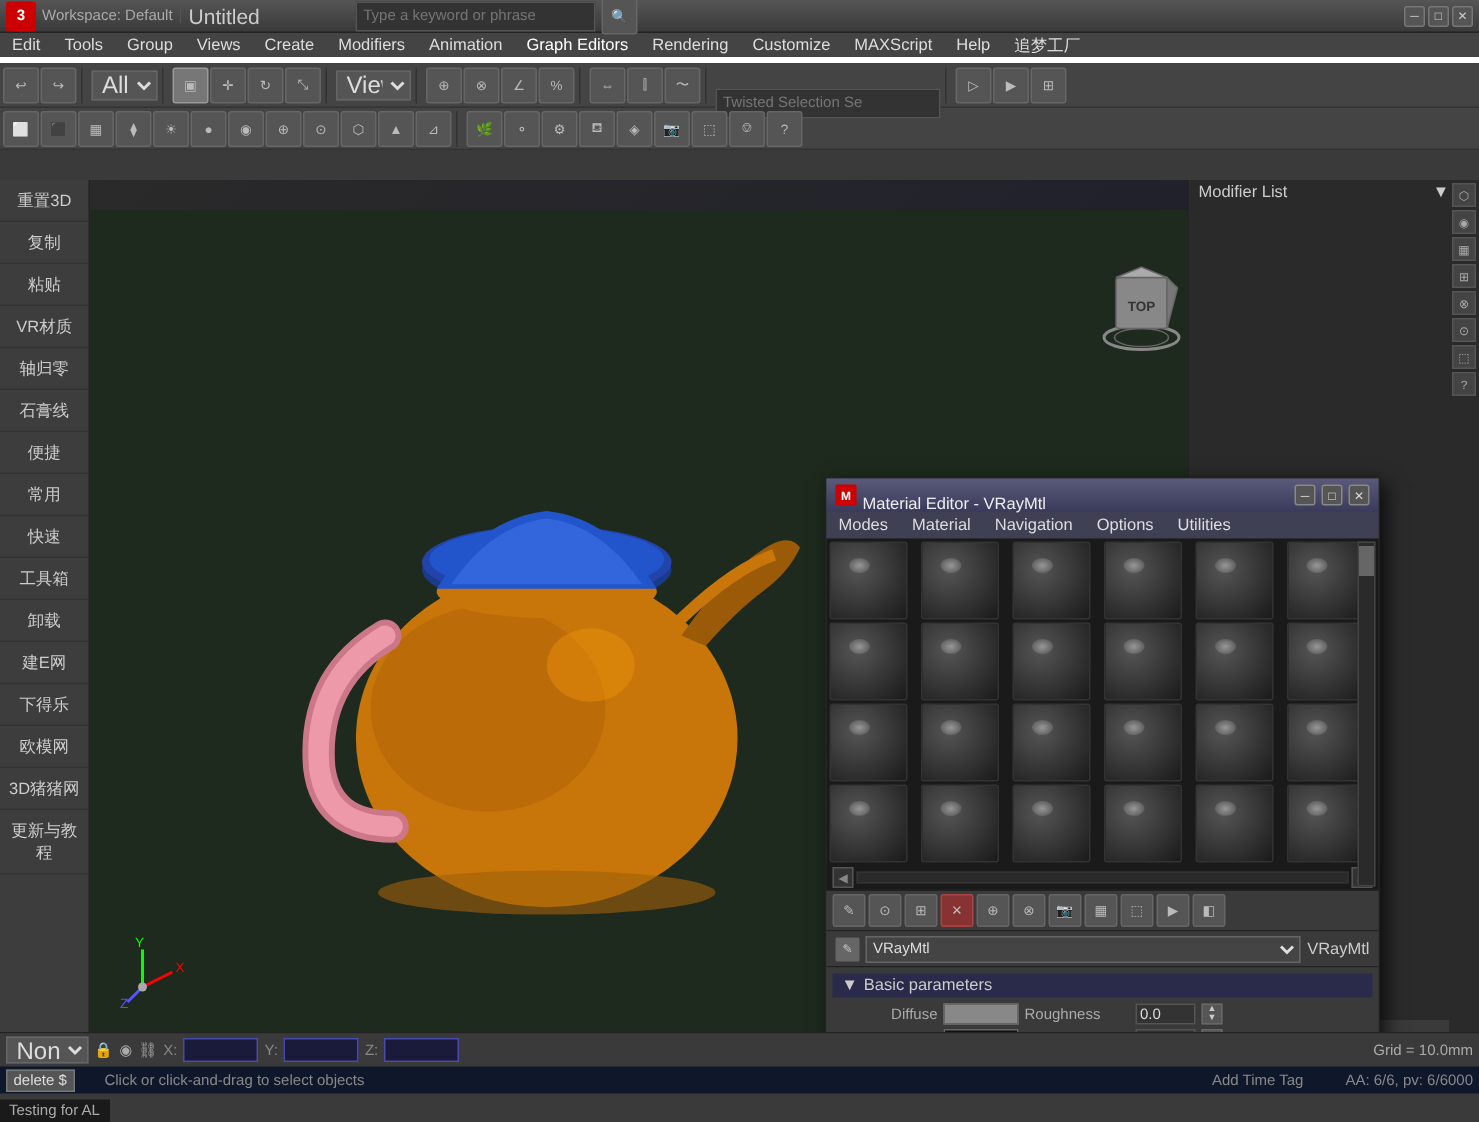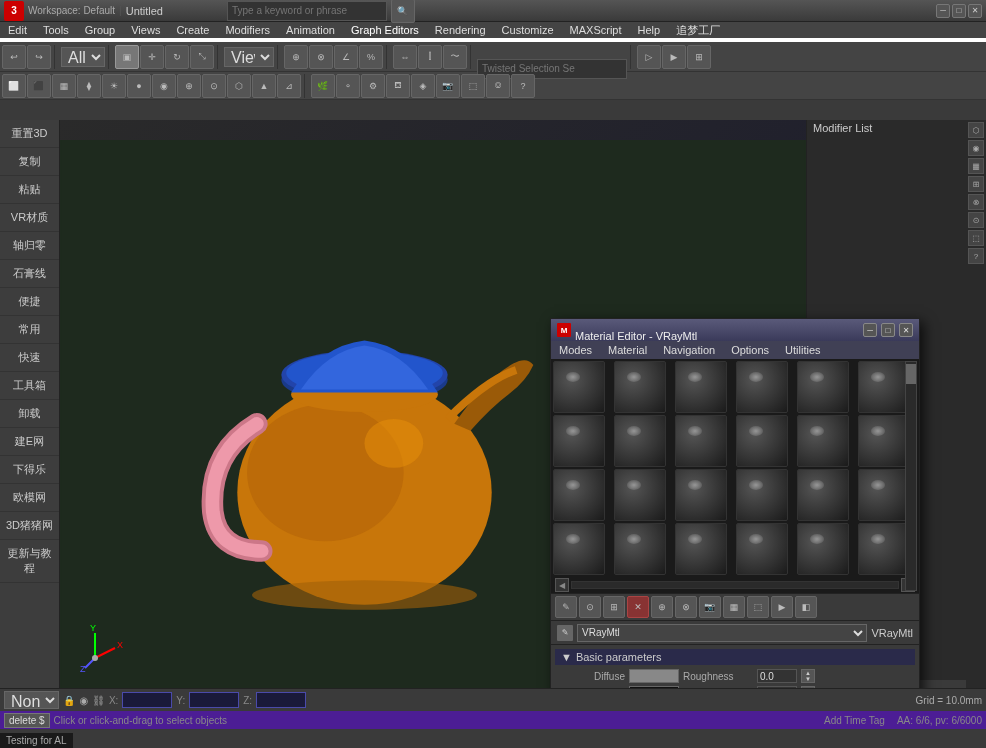--- a/index.html
+++ b/index.html
@@ -150,21 +150,21 @@
     
     #teapot-scene {
       position: absolute;
       top: 20px; left: 0; right: 0; bottom: 0;
       background: #1e2a1e;
     }
 
     
     #right-panel {
       position: absolute;
-      right: 0; top: 120px;
+      right: 14px; top: 120px;
       width: 180px;
       bottom: 60px;
       background: #3a3a3a;
       border-left: 1px solid #222;
     }
     #modifier-list-label {
       background: #2a2a2a;
       padding: 2px 6px;
       font-size: 11px;
       color: #ccc;
@@ -198,27 +198,27 @@
       border: 1px solid #4a4aaa;
       color: #88aaff;
       font-size: 10px;
       padding: 0 2px;
     }
     #coord-bar .coord-label {
       color: #888; font-size: 10px;
     }
     #status-bottom {
       height: 18px;
-      background: #4c1d95;
+      background: #0f172a;
       display: flex;
       align-items: center;
       padding: 0 4px;
       font-size: 10px;
       color: #888;
-      gap: 4px;
+      gap: 20px;
     }
     #status-bottom .delete-btn {
       background: #555; border: 1px solid #777;
       color: #ddd; font-size: 10px;
       padding: 1px 4px; cursor: pointer;
     }
     #testing-label {
       position: absolute;
       bottom: 0; left: 0;
       background: #2a2a2a;
@@ -464,21 +464,21 @@
     }
   </style>
 </head>
 <body>
 
 <div id="title-bar">
   <div class="logo">3</div>
   <div style="display:flex;align-items:center;gap:4px;flex:1;">
     <span style="color:#aaa;font-size:10px;">Workspace: Default</span>
     <span style="color:#555;font-size:10px;">|</span>
-    <span style="color:#ccc;font-size:11px;">Untitled</span>
+    <span style="color:#ccc;font-size:14px;">Untitled</span>
     <input type="text" class="tool-input" style="width: 160px; font-size: 10px; margin-left: 60px;" placeholder="Type a keyword or phrase">
     <span class="tool-btn">🔍</span>
   </div>
   <div class="win-buttons">
     <div class="win-btn">─</div>
     <div class="win-btn">□</div>
     <div class="win-btn">✕</div>
   </div>
 </div>
 
@@ -604,20 +604,32 @@
 
       <path d="M 200 290 Q 150 320 155 380 Q 160 420 205 420" stroke="#cc7788" stroke-width="22" fill="none" stroke-linecap="round"></path>
       <path d="M 200 290 Q 150 320 155 380 Q 160 420 205 420" stroke="#ee99aa" stroke-width="14" fill="none" stroke-linecap="round"></path>
 
       <ellipse cx="310" cy="465" rx="115" ry="15" fill="#a06008" opacity="0.6"></ellipse>
 
       <ellipse cx="340" cy="310" rx="30" ry="25" fill="#e8900a" opacity="0.5"></ellipse>
     </svg>
 
     
+    <div id="nav-cube">
+      <svg width="70" height="70" viewBox="0 0 70 70">
+
+        <ellipse cx="35" cy="55" rx="25" ry="8" fill="none" stroke="#888" stroke-width="2"></ellipse>
+        <ellipse cx="35" cy="55" rx="18" ry="6" fill="none" stroke="#666" stroke-width="1"></ellipse>
+
+        <rect x="18" y="15" width="34" height="34" fill="#888" stroke="#666" stroke-width="1" rx="2"></rect>
+        <polygon points="18,15 35,8 52,15" fill="#aaa" stroke="#666" stroke-width="1"></polygon>
+        <polygon points="52,15 59,22 52,49 52,15" fill="#777" stroke="#666" stroke-width="1"></polygon>
+        <text x="35" y="37" text-anchor="middle" fill="#333" font-size="9" font-weight="bold">TOP</text>
+      </svg>
+    </div>
 
     
     <div id="axis-indicator">
       <svg width="55" height="55" viewBox="0 0 55 55">
         <line x1="15" y1="40" x2="35" y2="30" stroke="#f00" stroke-width="2"></line>
         <text x="37" y="30" fill="#f00" font-size="9">X</text>
         <line x1="15" y1="40" x2="15" y2="15" stroke="#0f0" stroke-width="2"></line>
         <text x="10" y="13" fill="#0f0" font-size="9">Y</text>
         <line x1="15" y1="40" x2="5" y2="50" stroke="#55f" stroke-width="2"></line>
         <text x="0" y="54" fill="#55f" font-size="9">Z</text>

